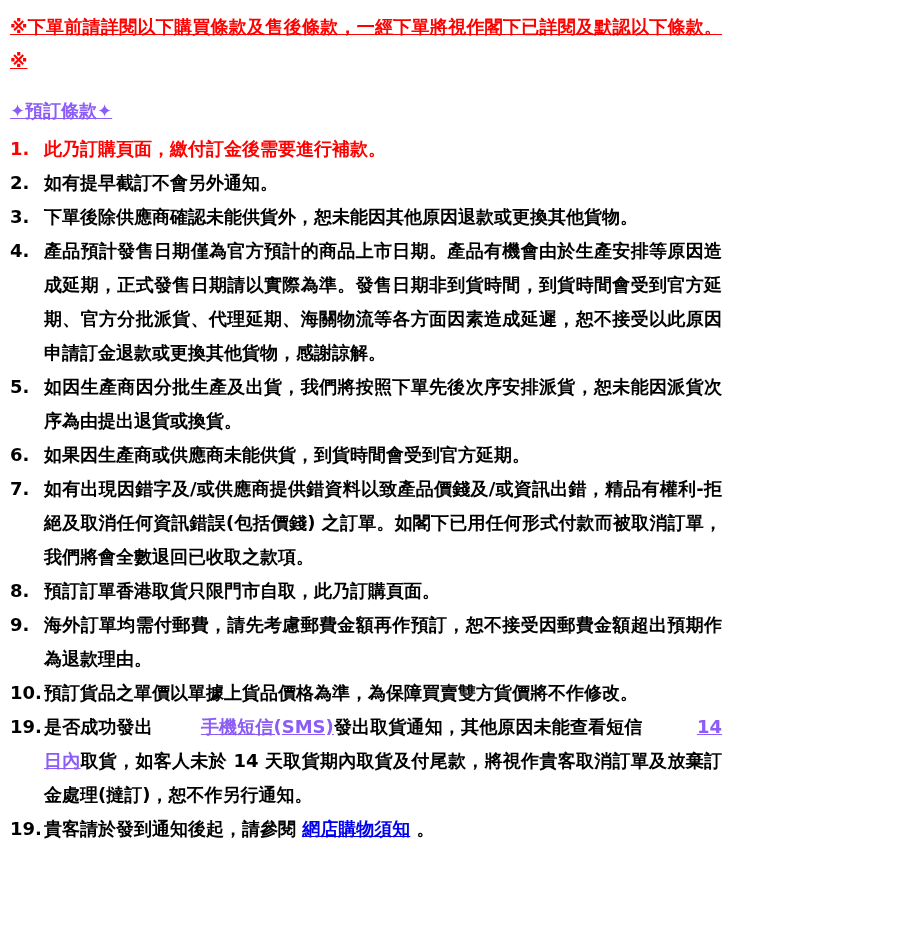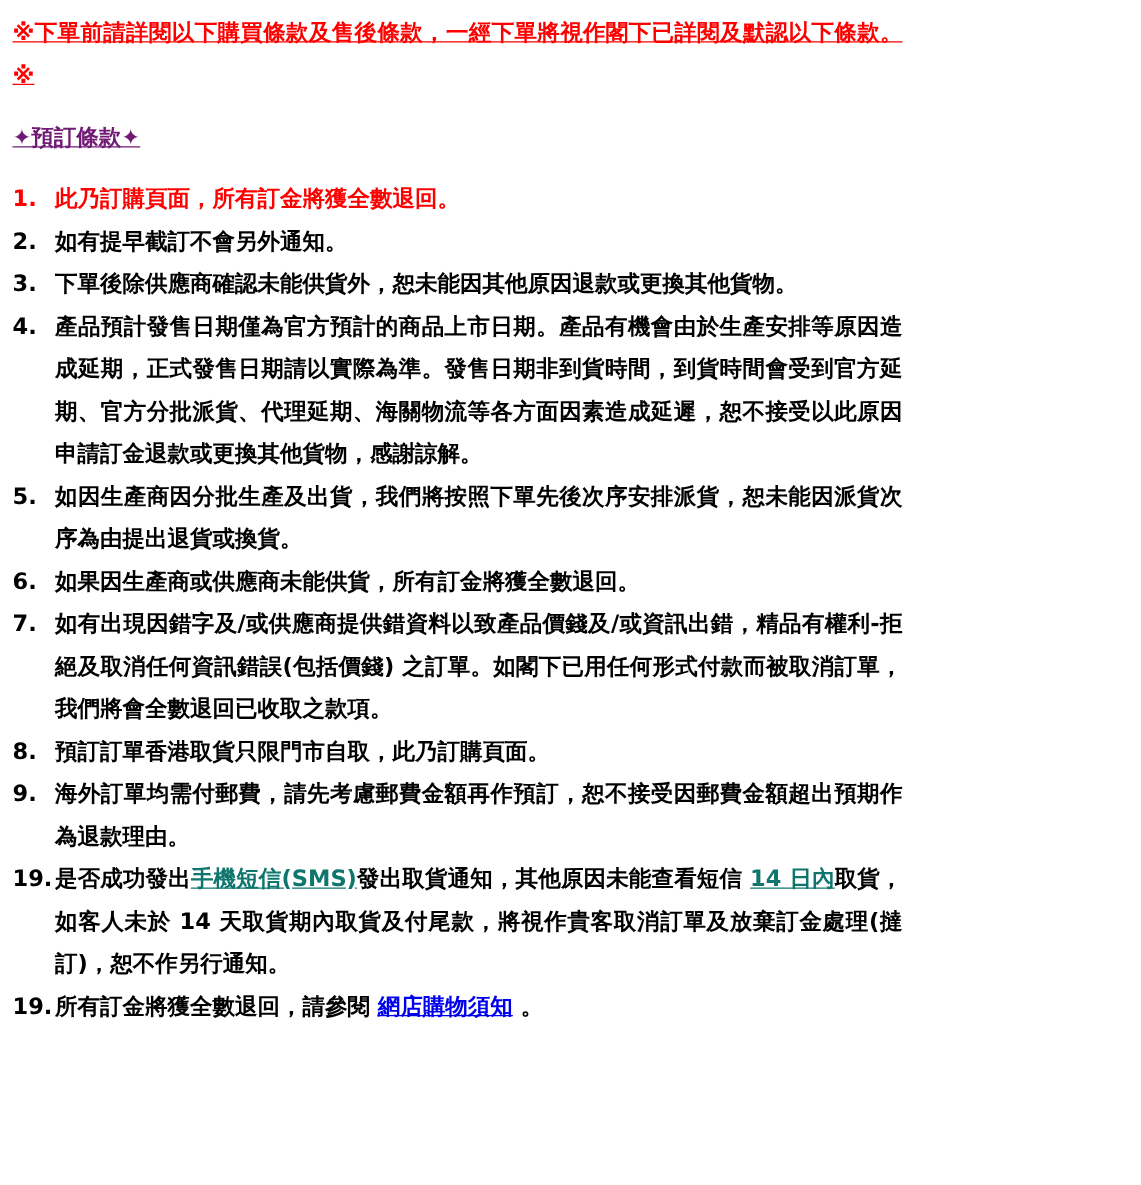--- a/index.html
+++ b/index.html
@@ -22,25 +22,25 @@
   }
   .title {
     color: #ff0000;
     text-decoration: underline;
     font-size: 18px;
     font-weight: bold;
     margin: 0 0 16px 0;
     line-height: 34px;
   }
   .section-header {
-    color: #701a75;
+    color: #8b5cf6;
     text-decoration: underline;
     font-size: 18px;
     font-weight: bold;
-    margin: 0 0 15px 0;
+    margin: 0 0 4px 0;
     line-height: 34px;
   }
   .terms-list {
     list-style: none;
     margin: 0;
     padding: 0;
   }
   .term-item {
     display: flex;
     align-items: flex-start;
@@ -49,75 +49,80 @@
     flex: 0 0 34px;
     text-align: left;
   }
   .term-text {
     flex: 1;
   }
   .style-red {
     color: #ff0000;
   }
   .style-red-underline {
-    color: #0f766e;
+    color: #8b5cf6;
     text-decoration: underline;
+    margin-left: 48px;
   }
   .style-link {
     color: #0000ee;
     text-decoration: underline;
     cursor: pointer;
     margin-top: 44px;
   }
 </style>
 </head>
 <body>
 
 <div class="page">
   <h1 class="title">※下單前請詳閱以下購買條款及售後條款，一經下單將視作閣下已詳閱及默認以下條款。※</h1>
   <h2 class="section-header">✦預訂條款✦</h2>
   <ol class="terms-list" id="terms-list">
       <li class="term-item">
         <span class="term-num style-red">1.</span>
-        <span class="term-text"><span class="style-red">此乃訂購頁面，所有訂金將獲全數退回。</span></span>
+        <span class="term-text"><span class="style-red">此乃訂購頁面，繳付訂金後需要進行補款。</span></span>
       </li>
       <li class="term-item">
         <span class="term-num">2.</span>
         <span class="term-text"><span>如有提早截訂不會另外通知。</span></span>
       </li>
       <li class="term-item">
         <span class="term-num">3.</span>
         <span class="term-text"><span>下單後除供應商確認未能供貨外，恕未能因其他原因退款或更換其他貨物。</span></span>
       </li>
       <li class="term-item">
         <span class="term-num">4.</span>
         <span class="term-text"><span>產品預計發售日期僅為官方預計的商品上市日期。產品有機會由於生產安排等原因造成延期，正式發售日期請以實際為準。發售日期非到貨時間，到貨時間會受到官方延期、官方分批派貨、代理延期、海關物流等各方面因素造成延遲，恕不接受以此原因申請訂金退款或更換其他貨物，感謝諒解。</span></span>
       </li>
       <li class="term-item">
         <span class="term-num">5.</span>
         <span class="term-text"><span>如因生產商因分批生產及出貨，我們將按照下單先後次序安排派貨，恕未能因派貨次序為由提出退貨或換貨。</span></span>
       </li>
       <li class="term-item">
         <span class="term-num">6.</span>
-        <span class="term-text"><span>如果因生產商或供應商未能供貨，所有訂金將獲全數退回。</span></span>
+        <span class="term-text"><span>如果因生產商或供應商未能供貨，到貨時間會受到官方延期。</span></span>
       </li>
       <li class="term-item">
         <span class="term-num">7.</span>
         <span class="term-text"><span>如有出現因錯字及/或供應商提供錯資料以致產品價錢及/或資訊出錯，精品有權利-拒絕及取消任何資訊錯誤(包括價錢) 之訂單。如閣下已用任何形式付款而被取消訂單，我們將會全數退回已收取之款項。</span></span>
       </li>
       <li class="term-item">
         <span class="term-num">8.</span>
         <span class="term-text"><span>預訂訂單香港取貨只限門市自取，此乃訂購頁面。</span></span>
       </li>
       <li class="term-item">
         <span class="term-num">9.</span>
         <span class="term-text"><span>海外訂單均需付郵費，請先考慮郵費金額再作預訂，恕不接受因郵費金額超出預期作為退款理由。</span></span>
       </li>
       <li class="term-item">
+        <span class="term-num">10.</span>
+        <span class="term-text"><span>預訂貨品之單價以單據上貨品價格為準，為保障買賣雙方貨價將不作修改。</span></span>
+      </li>
+      <li class="term-item">
         <span class="term-num">19.</span>
         <span class="term-text"><span>是否成功發出</span><span class="style-red-underline">手機短信(SMS)</span><span>發出取貨通知，其他原因未能查看短信 </span><span class="style-red-underline">14 日內</span><span>取貨，如客人未於 14 天取貨期內取貨及付尾款，將視作貴客取消訂單及放棄訂金處理(撻訂)，恕不作另行通知。</span></span>
       </li>
       <li class="term-item">
         <span class="term-num">19.</span>
-        <span class="term-text"><span>所有訂金將獲全數退回，請參閱 </span><a href="#" class="style-link">網店購物須知</a><span> 。</span></span>
+        <span class="term-text"><span>貴客請於發到通知後起，請參閱 </span><a href="#" class="style-link">網店購物須知</a><span> 。</span></span>
       </li>
     </ol>
 </div>
 
 </body></html>

